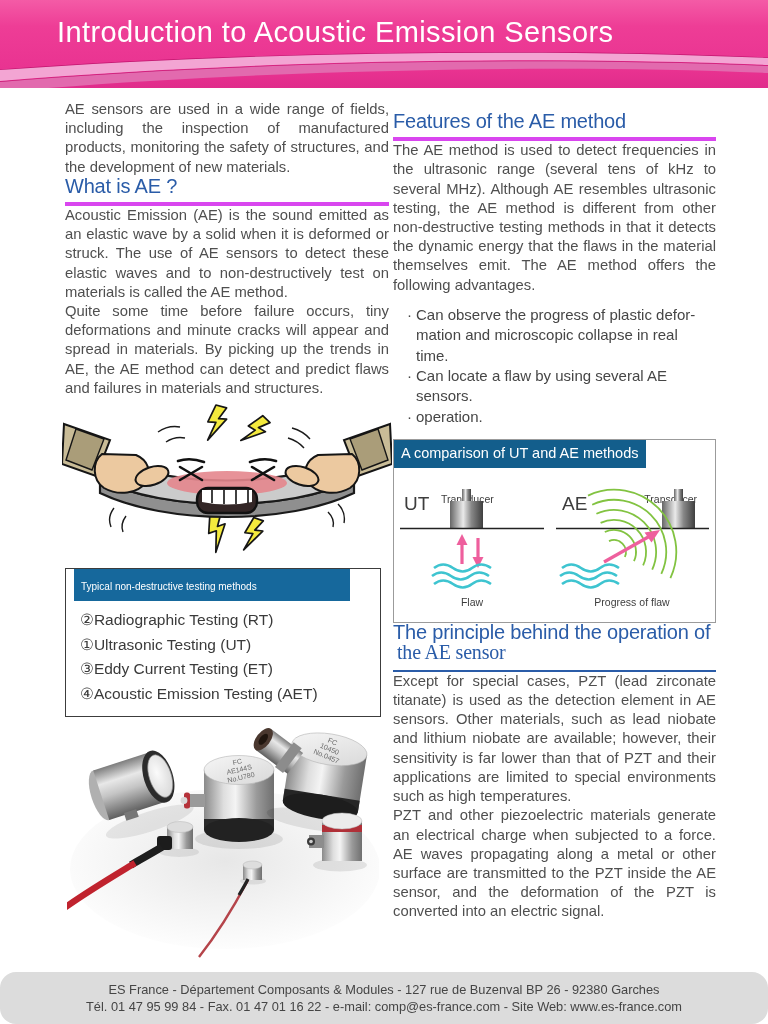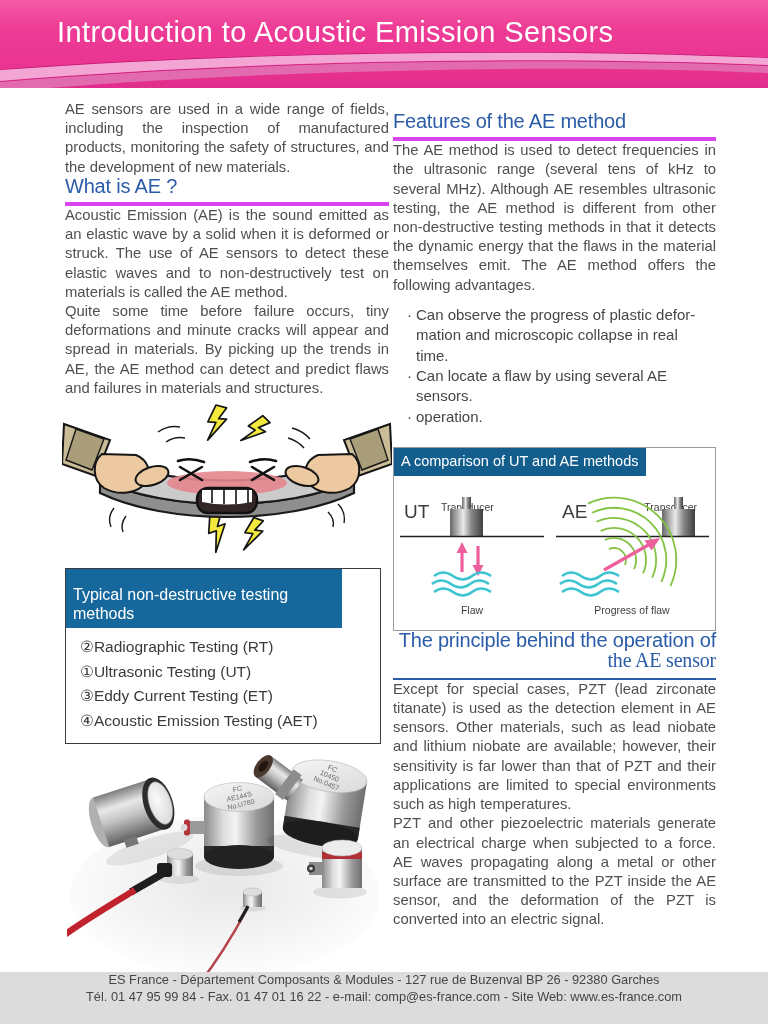--- a/index.html
+++ b/index.html
@@ -29,39 +29,39 @@
   .p-after-h{margin-top:9px;}
 
   
   .bullets{margin-top:10px;padding-left:10px;}
   .bullet-item{display:flex;align-items:flex-start;line-height:20.4px;font-size:15px;color:#464646;}
   .bullet-dot{width:13px;flex:0 0 13px;text-align:center;}
   .bullet-lines{flex:1;}
 
   
   .methods-box{margin-top:8px;width:314px;border:1.5px solid #3c3c3c;background:#fff;padding-bottom:10px;}
-  .methods-header{width:262px;background:#16689c;color:#fff;font-size:16px;padding:16px 7px 5px 7px;}
+  .methods-header{width:262px;background:#16689c;color:#fff;font-size:10px;padding:8px 7px 5px 7px;margin-left:8px;}
   .methods-list{padding:7px 0 0 14px;font-size:15.5px;color:#3a3a3a;line-height:24.5px;}
 
   
-  .comp-box{margin-top:20px;width:321px;border:1px solid #9b9b9b;background:#fff;}
+  .comp-box{margin-top:12px;width:321px;border:1px solid #9b9b9b;background:#fff;}
   .comp-header{width:238px;background:#135e8c;color:#fff;font-size:14.5px;padding:4px 7px 5px 7px;}
   .comp-svg{display:block;width:321px;height:152px;margin-top:2px;}
 
-  .h-principle{margin-top:24px;text-align:right;}
+  .h-principle{margin-top:24px;}
   .principle-l2{padding-left:4px;}
 
   
   .illus{display:block;width:330px;height:156px;margin:6px 0 0 -3px;}
   .photo{display:block;width:312px;height:258px;margin:2px 0 0 2px;}
 
   
   .footer{position:absolute;left:0;top:972px;width:768px;height:52px;background:#dcdcdc;
-    color:#454545;text-align:center;font-size:12.8px;line-height:16.5px;
-    box-sizing:border-box;}
+    color:#454545;text-align:center;font-size:12.8px;line-height:16.5px;padding-top:10px;
+    box-sizing:border-box;border-radius:16px;}
 </style>
 </head>
 <body>
 
 <div class="page">
 
   <div class="banner">
     <div class="banner-title">Introduction to Acoustic Emission Sensors</div>
     <svg class="banner-waves" viewBox="0 0 768 38" preserveAspectRatio="none">
       <path d="M0,21 C240,3 540,-1 768,9" stroke="#c2156f" stroke-width="3" fill="none"></path>

